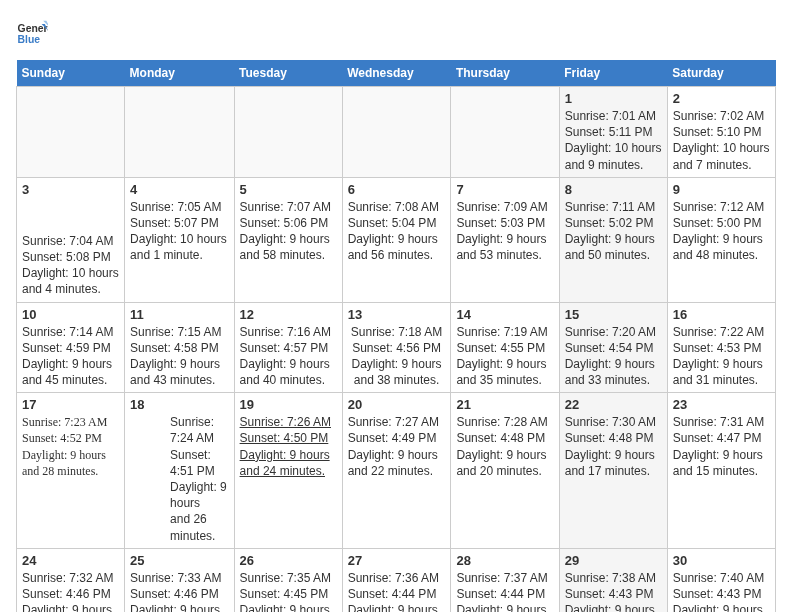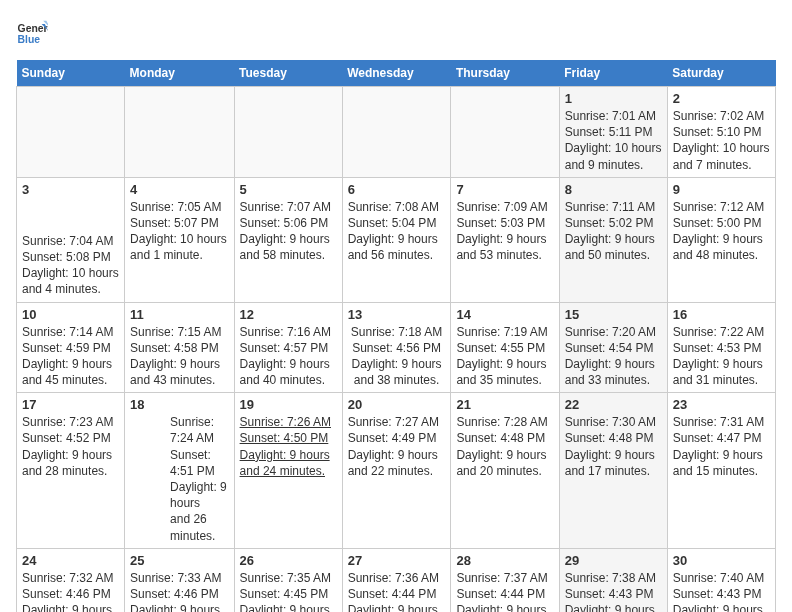--- a/index.html
+++ b/index.html
@@ -226,21 +226,21 @@
           <div class="day-num">16</div>
           <div class="day-info" style="white-space: pre-line;">Sunrise: 7:22 AM
 Sunset: 4:53 PM
 Daylight: 9 hours
 and 31 minutes.</div>
         </td>
       </tr>
       <tr>
         <td>
           <div class="day-num">17</div>
-          <div class="day-info" style="white-space: pre-line;">Sunrise: 7:23 AM
+          <div class="day-info" style="white-space: pre-line; font-family: Liberation Serif, serif;">Sunrise: 7:23 AM
 Sunset: 4:52 PM
 Daylight: 9 hours
 and 28 minutes.</div>
         </td>
         <td>
           <div class="day-num">18</div>
           <div class="day-info" style="white-space: pre-line; margin-left: 40px;">Sunrise: 7:24 AM
 Sunset: 4:51 PM
 Daylight: 9 hours
 and 26 minutes.</div>

